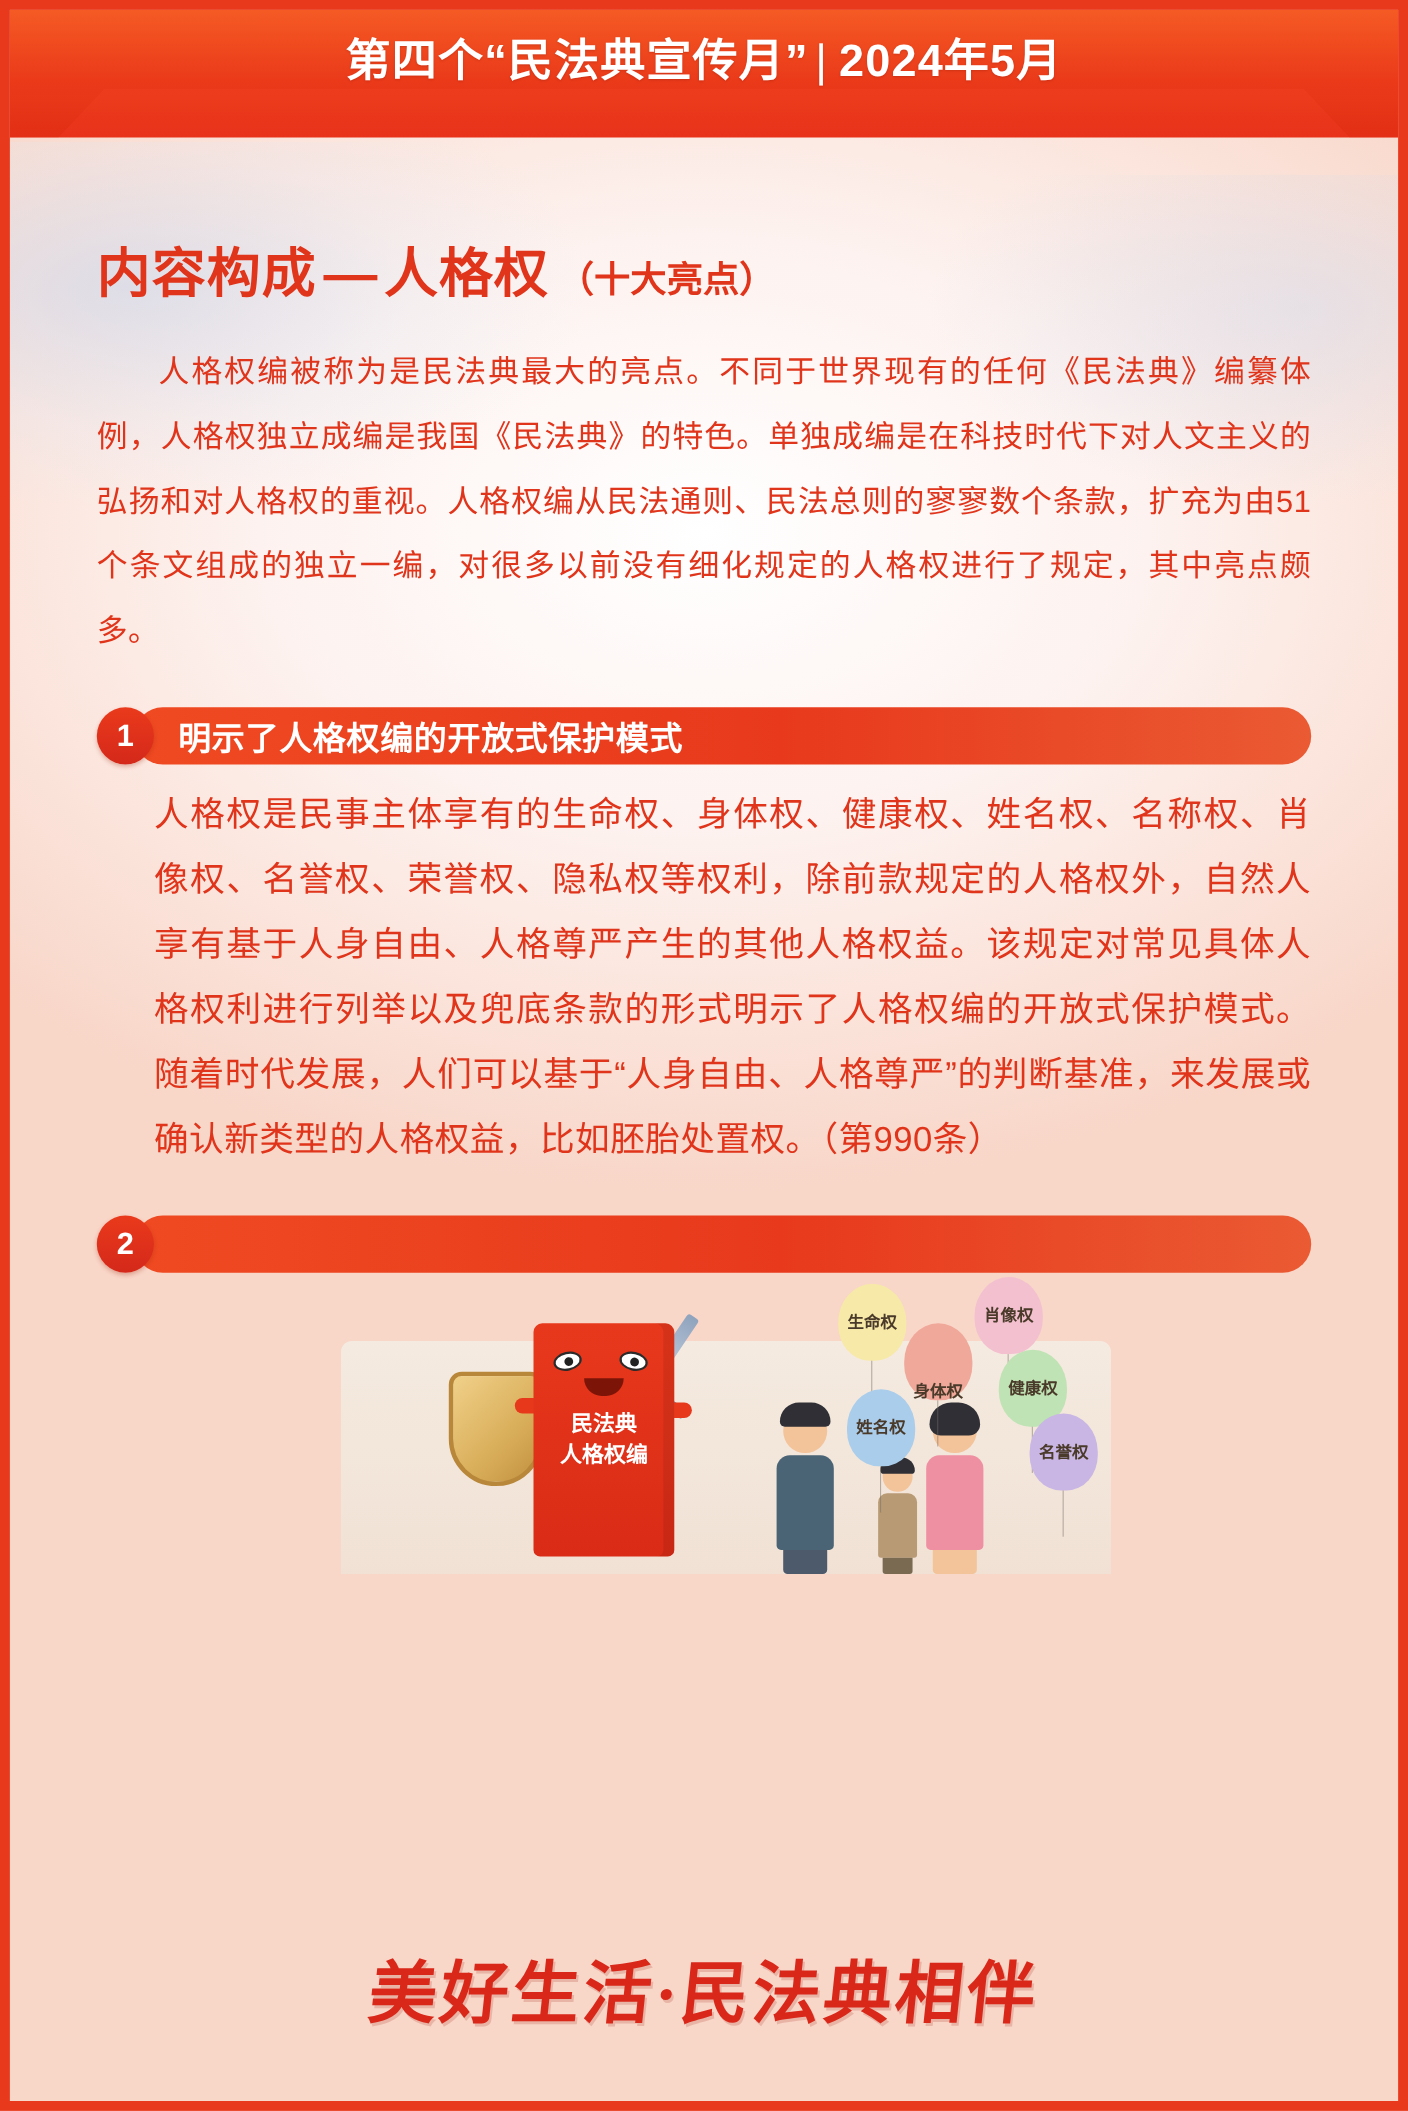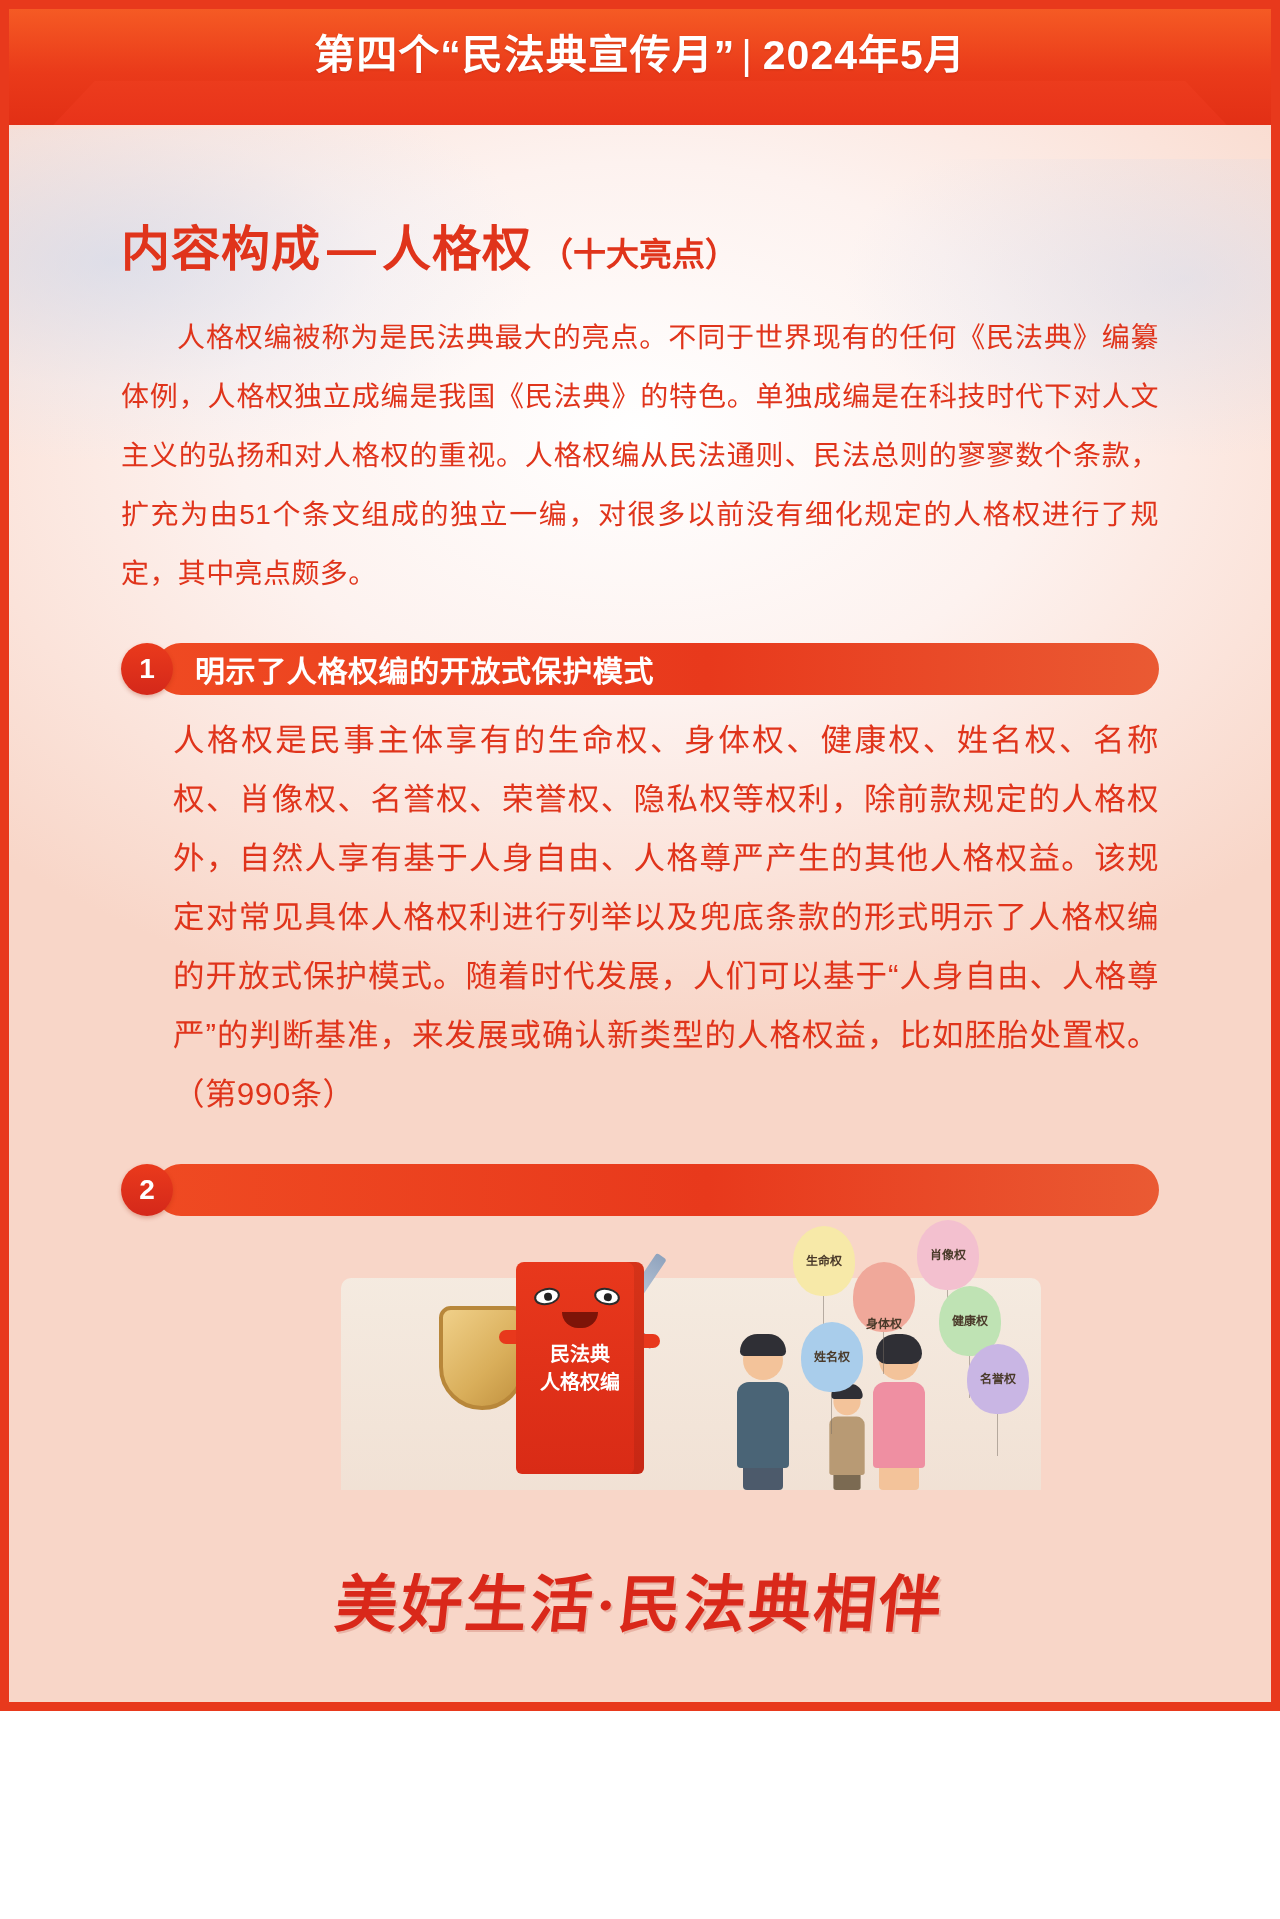--- a/index.html
+++ b/index.html
@@ -10,21 +10,21 @@
     width: 1280px;
     height: 1919px;
     font-family: "Liberation Sans", "DejaVu Sans", sans-serif;
     background: #ffffff;
     overflow: hidden;
   }
 
   .poster {
     position: relative;
     width: 1280px;
-    height: 1711px;
+    height: 1919px;
     background:
       radial-gradient(ellipse 900px 600px at 50% 25%, #ffffff 0%, #fdf2ef 45%, #fbe3da 75%, #f8d6c8 100%),
       linear-gradient(180deg, #fdeee8 0%, #fceae2 40%, #fbe0d4 70%, #f9d5c4 100%);
     border: 9px solid #e8391c;
     box-sizing: border-box;
     overflow: hidden;
   }
 
   
   .tint-blue {
@@ -82,21 +82,21 @@
   }
   .header-sep {
     display: inline-block;
     margin: 0 10px 0 6px;
     font-weight: normal;
   }
 
   
   .content {
     position: relative;
-    padding: 0 112px;
+    padding: 0 79px;
     box-sizing: border-box;
   }
 
   .section-heading {
     margin-top: 100px;
     white-space: nowrap;
     line-height: 1;
   }
   .sh-part1 {
     font-size: 49px;
@@ -328,21 +328,21 @@
 
   
   .balloon {
     position: absolute;
     width: 62px;
     height: 70px;
     border-radius: 50% 50% 46% 46%;
     display: flex;
     align-items: center;
     justify-content: center;
-    font-size: 12px;
+    font-size: 15px;
     color: #4a3a2a;
     text-align: center;
     line-height: 15px;
     font-weight: bold;
   }
   .balloon:after {
     content: "";
     position: absolute;
     bottom: -42px;
     left: 30px;

